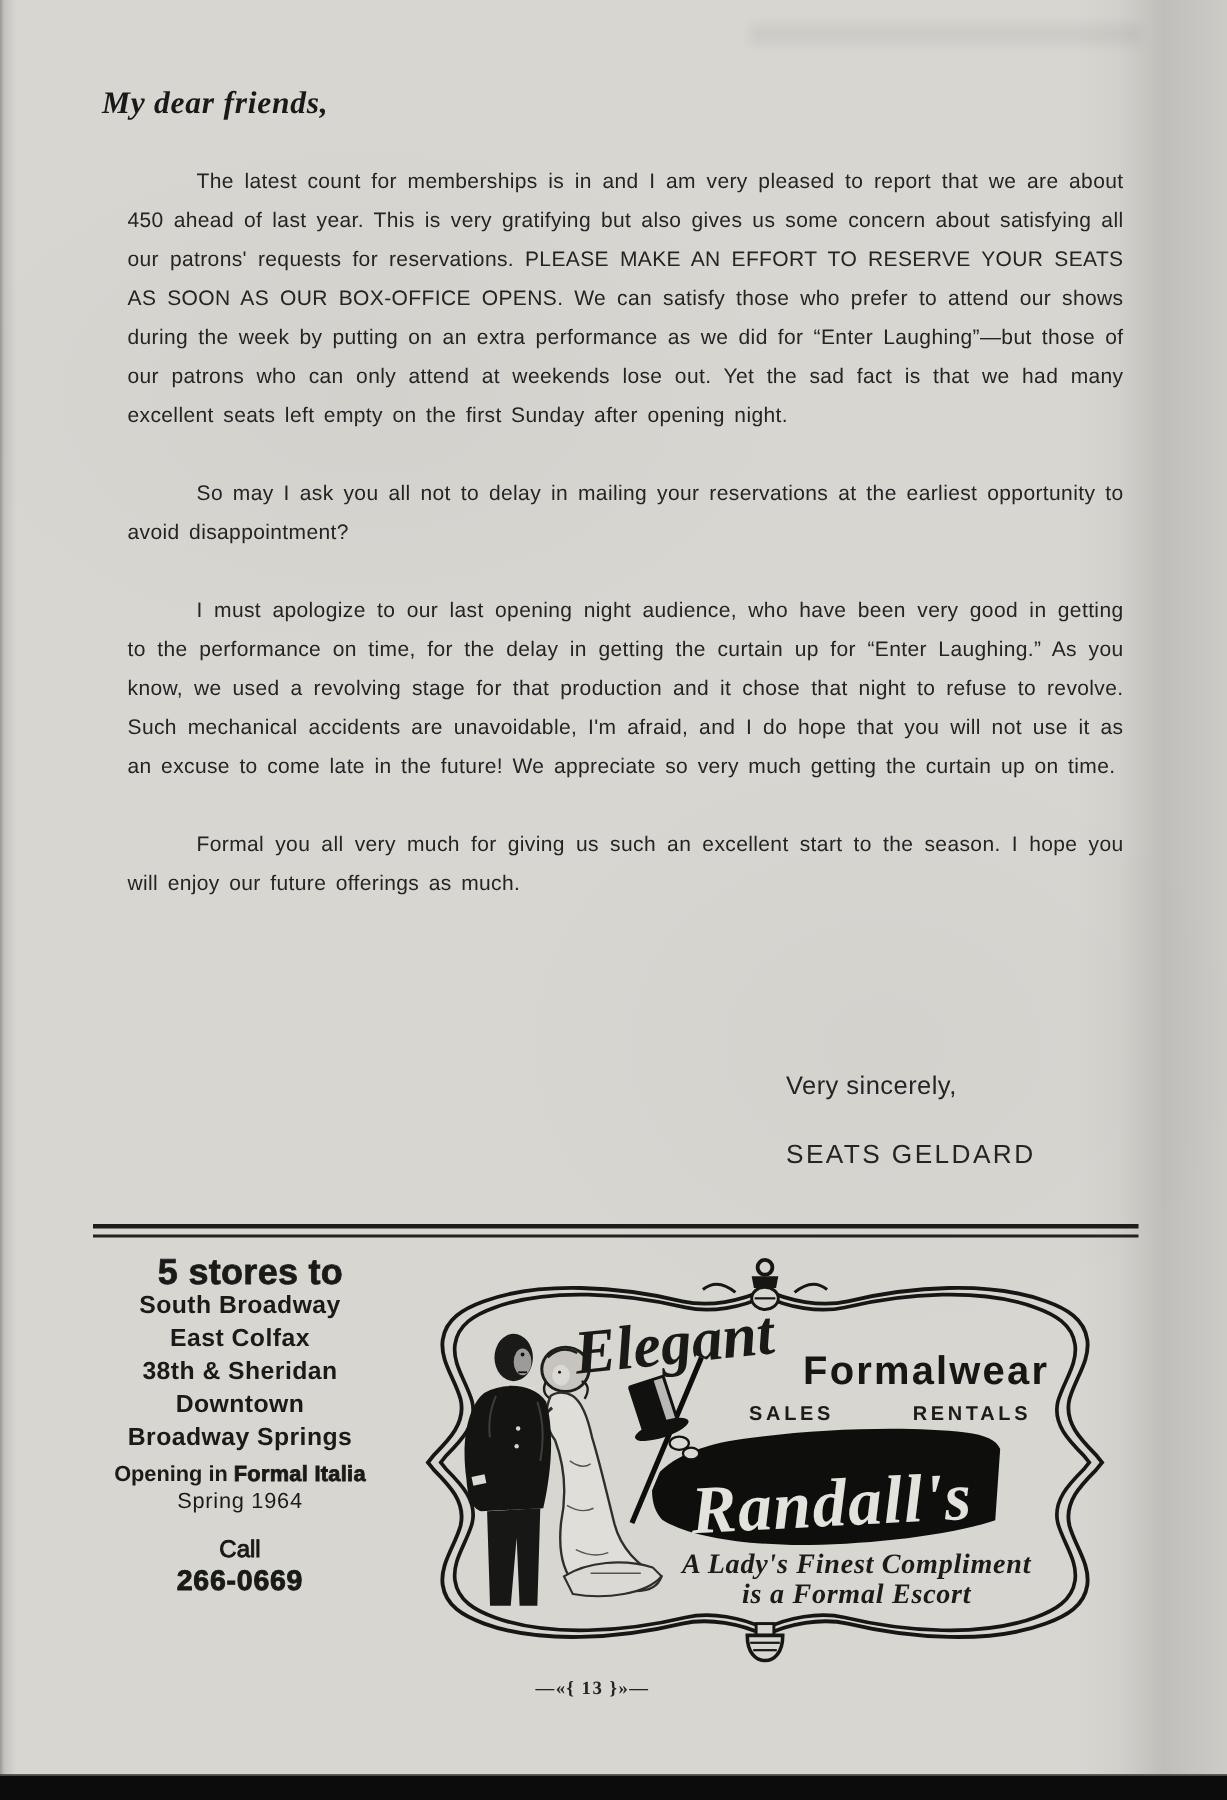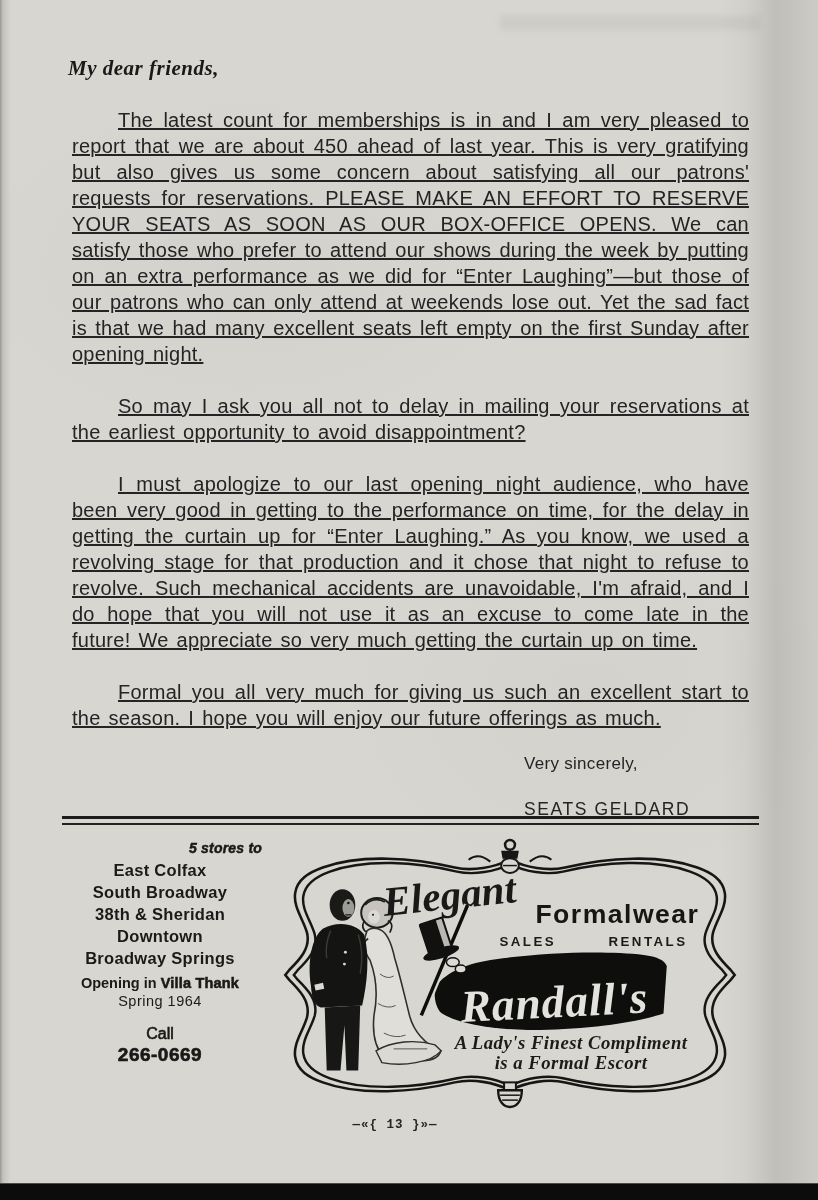--- a/index.html
+++ b/index.html
@@ -17,52 +17,51 @@
   .smudge{position:absolute;left:500px;top:16px;width:260px;height:14px;
     background:rgba(70,68,64,0.07);filter:blur(3px);}
   
   .letter{position:absolute;left:68px;top:56px;width:681px;}
   .salutation{
     font-family:"Liberation Serif","DejaVu Serif",serif;
     font-style:italic;font-weight:bold;font-size:21px;margin:0 0 26px 0;
     letter-spacing:0.5px;color:#191919;
   }
   .letter p{
-    margin:0 0 26px 4px;font-size:20px;line-height:26px;
+    margin:0 0 26px 17px;font-size:14px;line-height:26px;
     text-align:justify;text-indent:46px;letter-spacing:0.25px;word-spacing:2.2px;
     color:#242424;
-    text-decoration:underline;
   }
-  .closing{position:absolute;left:524px;top:714px;font-size:17px;color:#242424;letter-spacing:0.3px;margin-top:40px;}
+  .closing{position:absolute;left:524px;top:714px;font-size:17px;color:#242424;letter-spacing:0.3px;}
   .closing .sig{margin-top:25px;font-size:17.5px;letter-spacing:1.6px;}
   
   .rule-double{position:absolute;left:62px;top:816px;width:697px;height:4px;
     border-top:3px solid #1d1d1b;border-bottom:2px solid #22221f;}
   
   .stores{position:absolute;left:58px;top:838px;width:204px;text-align:center;color:#1a1a18;}
   .stores .h1,.stores .h2{
-    text-align:right;font-style:italic;font-weight:bold;font-size:14px;line-height:21px;
+    text-align:center;font-weight:bold;font-size:24px;line-height:21px;
     -webkit-text-stroke:0.5px #1a1a18;letter-spacing:0.2px;
   }
   .stores .h1{padding-left:14px;}
   .stores .h2{padding-left:44px;margin-bottom:4px;}
   .stores .loc{font-weight:bold;font-size:16.5px;line-height:22px;letter-spacing:0.3px;}
   .stores .and{font-weight:bold;font-size:13.5px;line-height:20px;}
   .stores .open{margin-top:5px;font-size:14.5px;font-weight:bold;line-height:18px;}
   .stores .open .place{-webkit-text-stroke:0.55px #1a1a18;letter-spacing:0.2px;}
   .stores .season{font-size:14.5px;line-height:18px;letter-spacing:0.5px;}
   .stores .call{margin-top:13px;font-size:16px;font-weight:normal;-webkit-text-stroke:0.6px #151513;line-height:21px;}
   .stores .phone{font-size:19px;font-weight:bold;-webkit-text-stroke:0.6px #151513;line-height:22px;letter-spacing:0.5px;}
   
   .ad-svg{position:absolute;left:262px;top:836px;width:496px;height:272px;overflow:visible;}
   .svg-sans-bold{font-family:"Liberation Sans","DejaVu Sans",sans-serif;font-weight:bold;}
   .svg-serif-ital{font-family:"Liberation Serif","DejaVu Serif",serif;font-weight:bold;font-style:italic;}
   
   .page-number{position:absolute;left:0;top:1118px;width:790px;text-align:center;
-    font-family:Liberation Mono, monospace;font-size:12.5px;font-weight:bold;color:#242422;letter-spacing:1px;}
+    font-family:Liberation Serif, serif;font-size:12.5px;font-weight:bold;color:#242422;letter-spacing:1px;}
   .black-bar{position:absolute;left:0;top:1183px;width:818px;height:17px;
     background:#0c0c0c;border-top:1px solid #4a4a46;}
 </style>
 </head>
 <body>
 
 <div class="paper">
 
   <div class="smudge"></div>
 
@@ -76,28 +75,28 @@
 
   <div class="closing">
     <div>Very sincerely,</div>
     <div class="sig">SEATS GELDARD</div>
   </div>
 
   <div class="rule-double"></div>
 
   <div class="stores">
     <div class="h1">5 stores to</div>
+    <div class="loc">South Broadway</div>
     <div class="loc">East Colfax</div>
-    <div class="loc">South Broadway</div>
     <div class="loc">38th &amp; Sheridan</div>
     <div class="loc">Downtown</div>
     <div class="loc">Broadway Springs</div>
     <div class="open">
       <span>Opening in</span>
-      <span class="place">Villa Thank</span>
+      <span class="place">Formal Italia</span>
     </div>
     <div class="season">Spring 1964</div>
     <div class="call">Call</div>
     <div class="phone">266-0669</div>
   </div>
 
   <svg class="ad-svg" viewBox="0 0 496 276">
 
     <g transform="translate(0,10)">
       <path id="frameShape" d="M 248,14

